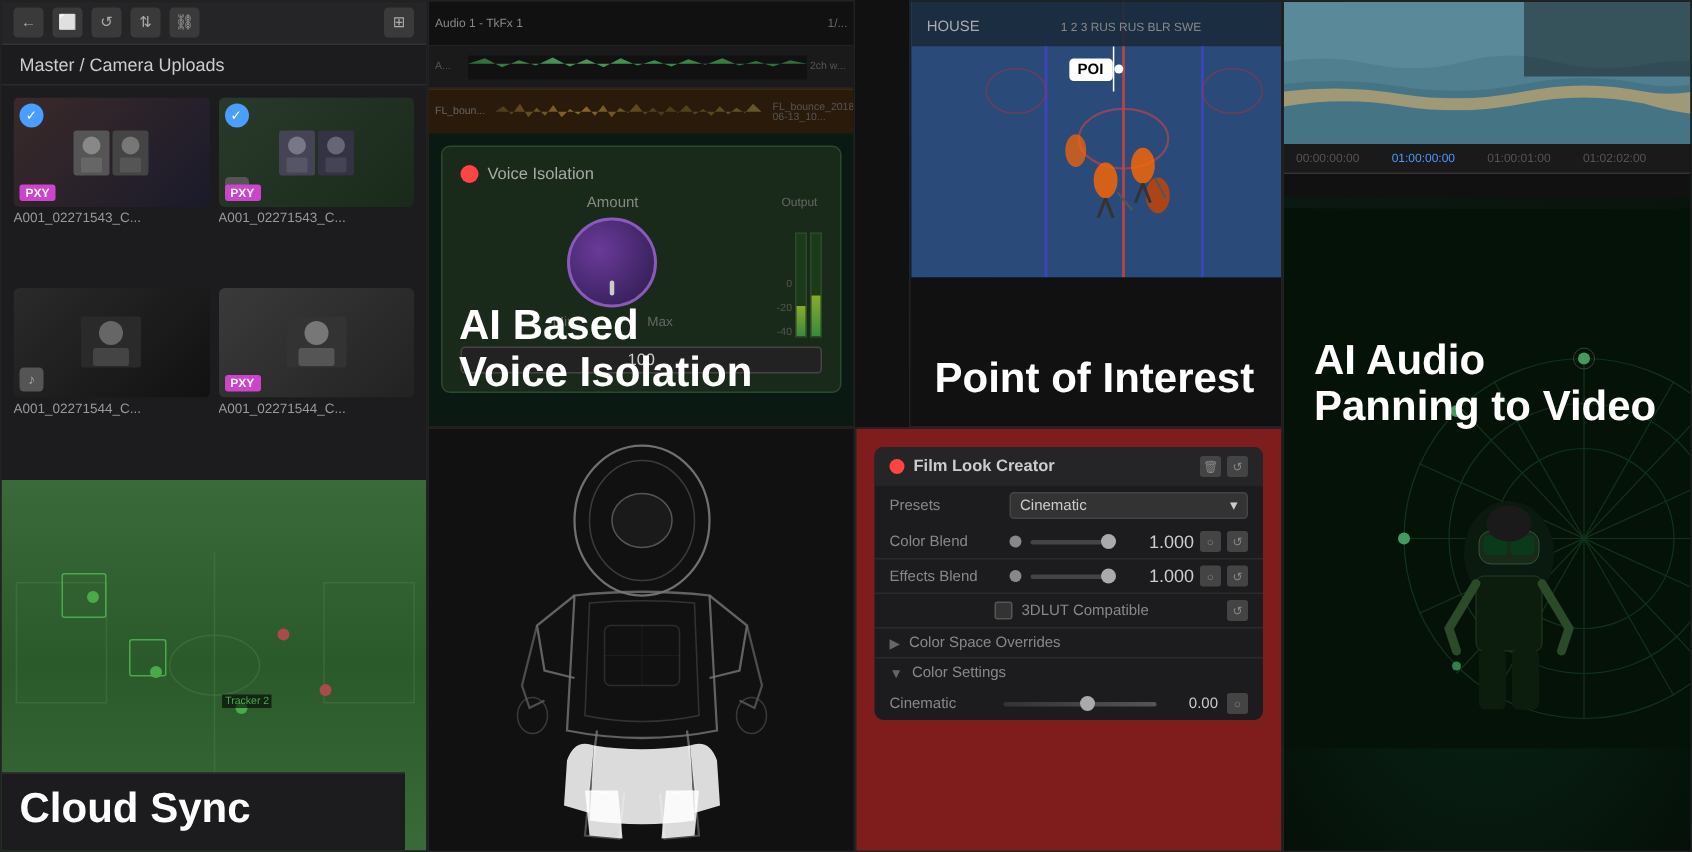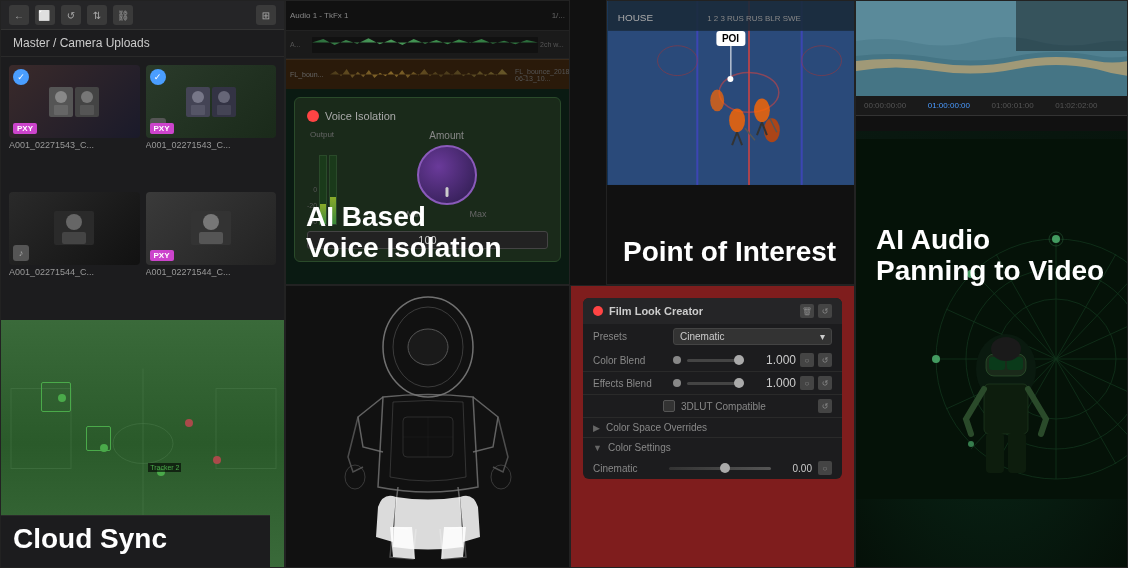--- a/index.html
+++ b/index.html
@@ -310,21 +310,21 @@
       position: relative;
       overflow: hidden;
     }
 
     .poi-marker {
       position: absolute;
       top: 30px;
       left: 50%;
       transform: translateX(-50%);
       display: flex;
-      flex-direction: column;
+      flex-direction: row;
       align-items: center;
     }
 
     .poi-box {
       background: #fff;
       color: #000;
       font-size: 10px;
       font-weight: bold;
       padding: 2px 6px;
       border-radius: 3px;
@@ -871,44 +871,44 @@
         <div class="bounce-waveform" style="flex:1;height:18px;"></div>
         <div style="font-size:7px;color:#555;width:50px;">FL_bounce_2018-06-13_10...</div>
       </div>
 
       <div class="voice-panel">
         <div class="voice-checkbox-row">
           <div class="voice-checkbox"></div>
           <span class="voice-label">Voice Isolation</span>
         </div>
         <div style="display:flex;gap:8px;">
+          <div style="flex:1;display:flex;flex-direction:column;align-items:center;">
+            <div class="amount-label">Amount</div>
+            <div class="voice-knob"></div>
+            <div class="knob-labels">
+              <span class="knob-label">Min</span>
+              <span class="knob-label">Max</span>
+            </div>
+          </div>
           <div style="display:flex;flex-direction:column;gap:2px;align-items:center;">
             <div class="vi-output-label">Output</div>
             <div style="display:flex;gap:2px;align-items:flex-end;height:80px;">
               <div style="display:flex;flex-direction:column;align-items:flex-end;gap:1px;">
                 <div style="font-size:7px;color:#555;">0</div>
                 <div style="font-size:7px;color:#555;margin-top:8px;">-20</div>
                 <div style="font-size:7px;color:#555;margin-top:8px;">-40</div>
               </div>
               <div style="width:8px;height:70px;background:#1a3a1a;border:1px solid #2a4a2a;position:relative;">
                 <div style="position:absolute;bottom:0;left:0;right:0;height:30%;background:linear-gradient(to top,#3a8a3a,#8aaa2a);"></div>
               </div>
               <div style="width:8px;height:70px;background:#1a3a1a;border:1px solid #2a4a2a;position:relative;">
                 <div style="position:absolute;bottom:0;left:0;right:0;height:40%;background:linear-gradient(to top,#3a8a3a,#8aaa2a);"></div>
               </div>
             </div>
           </div>
-          <div style="flex:1;display:flex;flex-direction:column;align-items:center;">
-            <div class="amount-label">Amount</div>
-            <div class="voice-knob"></div>
-            <div class="knob-labels">
-              <span class="knob-label">Min</span>
-              <span class="knob-label">Max</span>
-            </div>
-          </div>
         </div>
         <div style="text-align:center;margin-top:6px;">
           <div class="value-box">100</div>
         </div>
       </div>
 
       <div class="cell-2-label">
         <div class="feature-title">AI Based<br>Voice Isolation</div>
       </div>
     </div>

